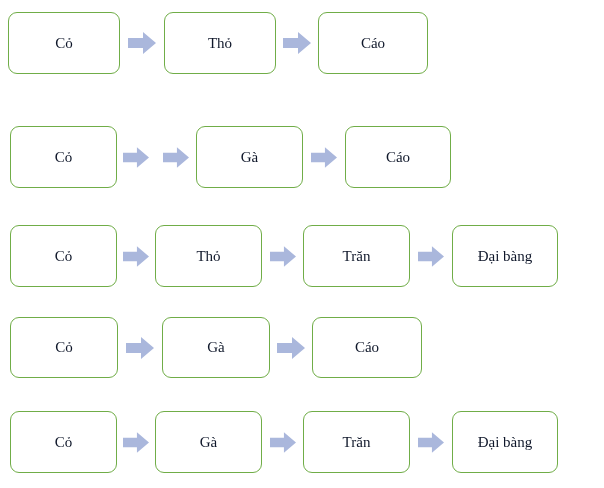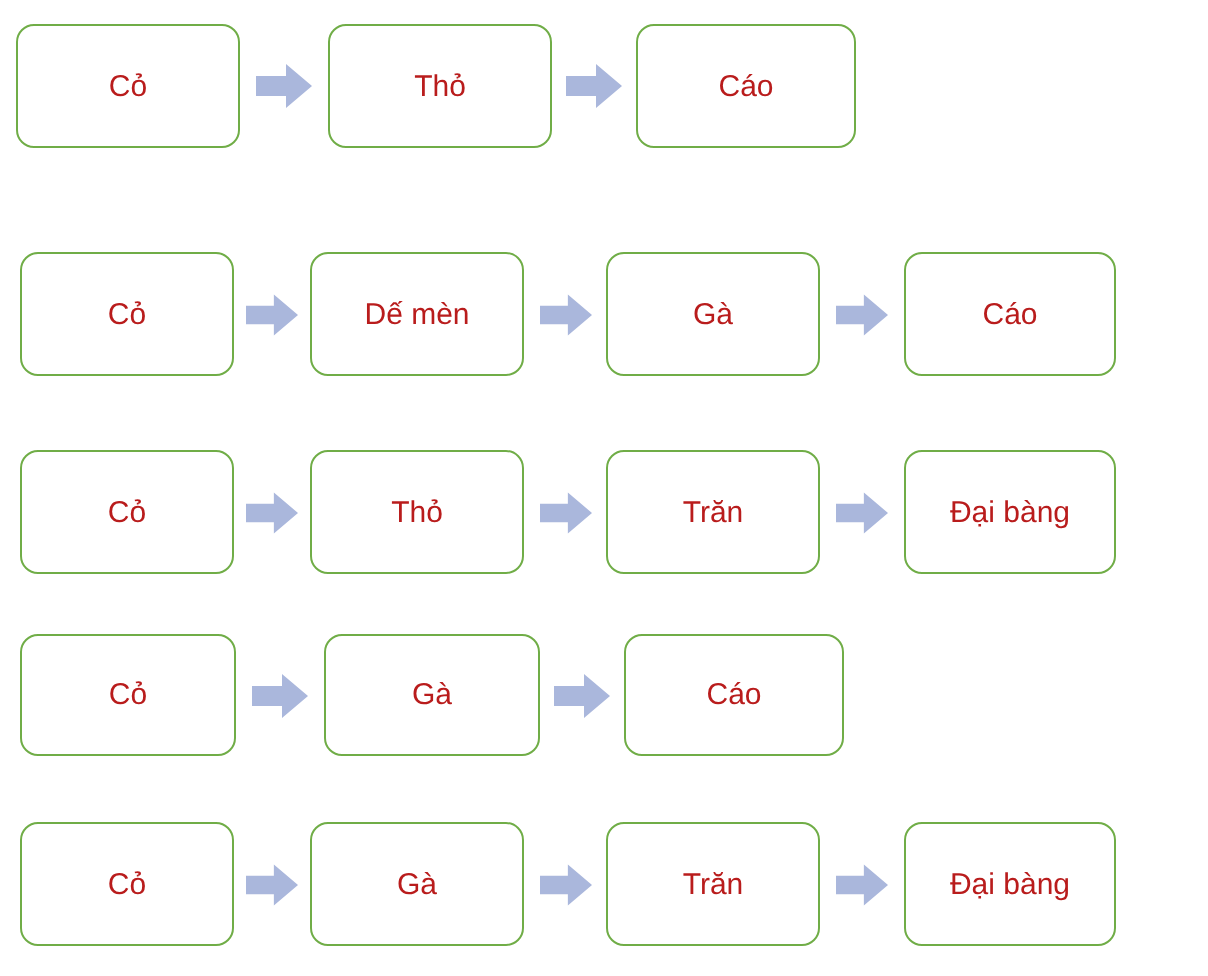--- a/index.html
+++ b/index.html
@@ -30,24 +30,24 @@
     background: #ffffff;
     border: 1px solid #70AD47;
     border-radius: 9px;
     display: flex;
     align-items: center;
     justify-content: center;
     flex: 0 0 auto;
   }
 
   .node-label {
-    font-family: Liberation Sans, sans-serif;
+    font-family: Liberation Serif, serif;
     font-size: 15px;
     line-height: 1;
-    color: #b91c1c;
+    color: #0f172a;
     white-space: nowrap;
     text-align: right;
   }
 
   .arrow-link {
     flex: 0 0 auto;
     display: flex;
     align-items: center;
     justify-content: center;
   }
@@ -89,23 +89,20 @@
 
   <div class="chain-row" style="top:126px; left:10px;">
     <div class="node-box" style="width:107px; height:62px;">
       <span class="node-label">Cỏ</span>
     </div>
     <div class="arrow-link" style="width:38px; height:62px;">
       <svg width="26" height="21" viewBox="0 0 28 22" aria-hidden="true">
         <path class="arrow-shape" d="M0,6 L15,6 L15,0 L28,11 L15,22 L15,16 L0,16 Z"></path>
       </svg>
     </div>
-    <div class="node-box" style="width:107px; height:62px;">
-      <span class="node-label">Dế mèn</span>
-    </div>
     <div class="arrow-link" style="width:41px; height:62px;">
       <svg width="26" height="21" viewBox="0 0 28 22" aria-hidden="true">
         <path class="arrow-shape" d="M0,6 L15,6 L15,0 L28,11 L15,22 L15,16 L0,16 Z"></path>
       </svg>
     </div>
     <div class="node-box" style="width:107px; height:62px;">
       <span class="node-label">Gà</span>
     </div>
     <div class="arrow-link" style="width:42px; height:62px;">
       <svg width="26" height="21" viewBox="0 0 28 22" aria-hidden="true">

